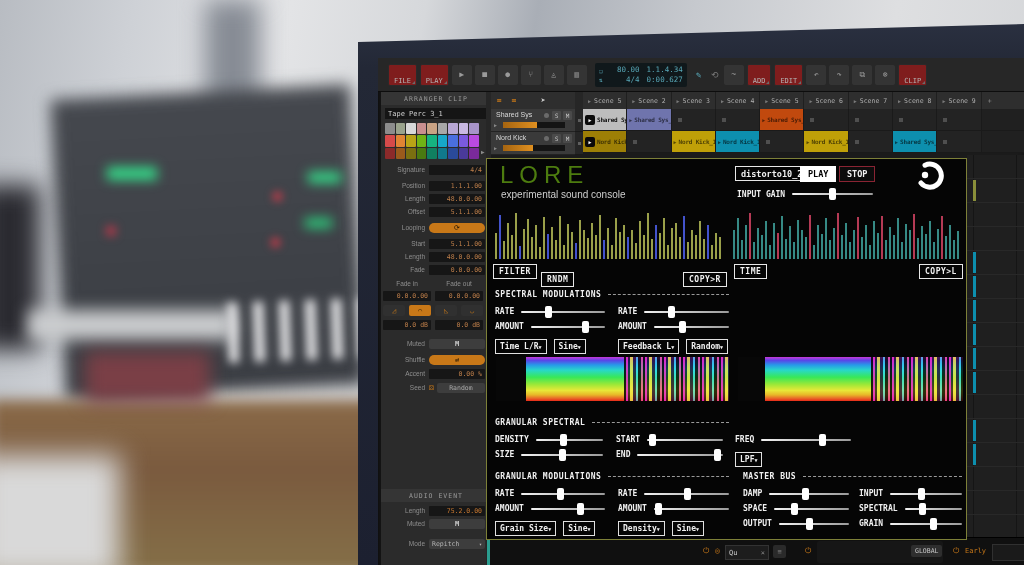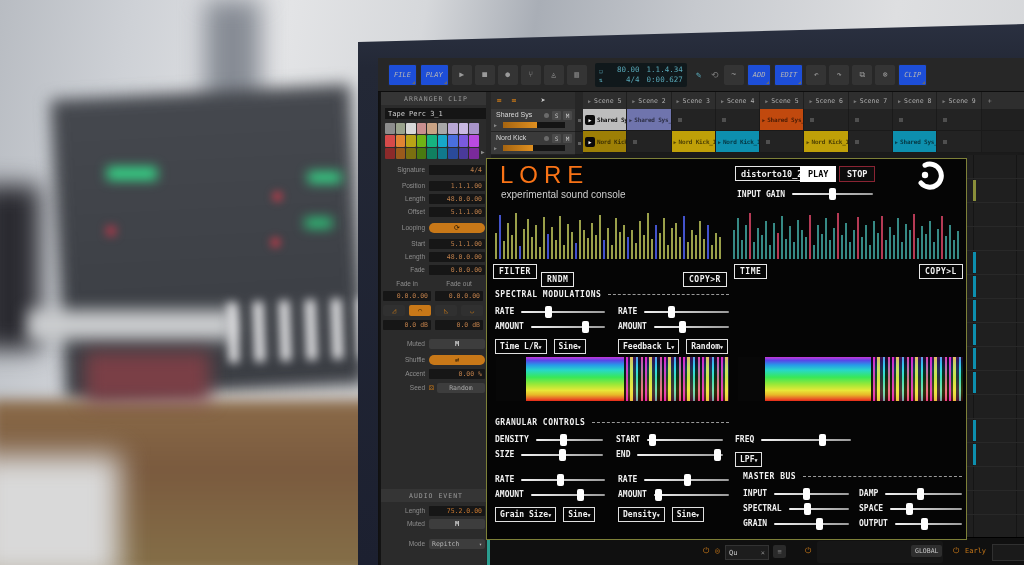--- a/index.html
+++ b/index.html
@@ -11,22 +11,22 @@
   .blob{position:absolute;}
   
   #monitor{position:absolute;left:358px;top:24px;width:666px;height:541px;
     background:linear-gradient(180deg,#2a3040 0%,#232836 8%,#1c2030 100%);
     clip-path:polygon(0 18px,100% 0,100% 100%,0 100%);border-top-left-radius:8px;}
   #screen{position:absolute;left:378px;top:58px;width:646px;height:507px;background:#1b1b1b;overflow:hidden;
     box-shadow:inset 2px 2px 6px rgba(0,0,0,.6);font-size:8px;color:#bbb;}
   
   #toolbar{position:absolute;left:0;top:0;width:646px;height:34px;background:#272727;border-bottom:1px solid #0d0d0d;
     display:flex;align-items:center;padding-left:10px;box-sizing:border-box;}
-  .tbtn{height:20px;background:#1d4ed8;border:1px solid #2a2a2a;border-radius:2px;color:#b5b5b5;font-size:7px;
-    display:flex;align-items:center;justify-content:center;padding:0 5px;margin-right:3px;position:relative;font-style:italic;}
+  .tbtn{height:20px;background:#7f1d1d;border:1px solid #2a2a2a;border-radius:2px;color:#b5b5b5;font-size:7px;
+    display:flex;align-items:flex-end;justify-content:center;padding:0 5px;margin-right:3px;position:relative;}
   .tbtn .fold{position:absolute;right:1px;bottom:1px;width:0;height:0;border-left:3px solid transparent;border-bottom:3px solid #6a6a6a;}
   .ticon{width:20px;height:20px;background:#343434;border-radius:2px;color:#9a9a9a;font-size:8px;
     display:flex;align-items:center;justify-content:center;margin-right:3px;}
   #tempoblock{width:92px;height:24px;background:#10181b;border-radius:2px;margin:0 5px;display:flex;
     color:#58a8b8;font-size:7.5px;}
   #tempoblock .tcol{flex:1;display:flex;flex-direction:column;justify-content:center;text-align:right;padding-right:4px;line-height:10px;}
   #tempoblock .ticons{width:12px;display:flex;flex-direction:column;justify-content:center;align-items:center;font-size:6px;line-height:9px;color:#58a8b8;}
   .tsmall{color:#7a7a7a;font-size:9px;margin-right:2px;width:14px;text-align:center;}
   
   #panel{position:absolute;left:3px;top:34px;width:110px;height:473px;background:#2b2b2b;color:#9a9a9a;}
@@ -97,21 +97,21 @@
   #latebox{position:absolute;left:505px;top:6px;width:128px;height:15px;background:#1a1a1a;border:1px solid #303030;
     display:flex;align-items:center;justify-content:center;color:#b8a83a;font-size:7px;}
   #earlylbl{position:absolute;left:478px;top:9px;color:#c87818;font-size:7px;}
   #devpanel{position:absolute;left:330px;top:3px;width:126px;height:22px;background:#161616;border-radius:2px;}
   #eqbox{position:absolute;left:286px;top:7px;width:13px;height:13px;background:#2a2a2a;border-radius:2px;
     color:#888;font-size:7px;display:flex;align-items:center;justify-content:center;}
   
   #plugin{position:absolute;left:486px;top:158px;width:481px;height:382px;background:#050505;
     border:1px solid #7d8038;box-sizing:border-box;color:#f0f0f0;z-index:10;}
   #lore-title{position:absolute;left:13px;top:2px;font-family:"Liberation Sans",sans-serif;font-size:24px;
-    font-weight:400;letter-spacing:6px;color:#f97316;}
+    font-weight:400;letter-spacing:6px;color:#4d7c0f;}
   #lore-sub{position:absolute;left:14px;top:30px;font-family:"Liberation Sans",sans-serif;font-size:10px;color:#cfcfcf;}
   #presetbox{position:absolute;left:248px;top:7px;height:13px;border:1.5px solid #e8e8e8;display:flex;
     align-items:center;padding:0 5px;font-size:8.5px;font-weight:bold;}
   #playbtn{position:absolute;left:313px;top:7px;height:16px;background:#fff;color:#000;font-weight:bold;
     font-size:8.5px;display:flex;align-items:center;padding:0 8px;}
   #stopbtn{position:absolute;left:352px;top:7px;height:14px;border:1.5px solid #8a2433;background:#0c0c0c;
     color:#f0f0f0;font-weight:bold;font-size:8.5px;display:flex;align-items:center;padding:0 7px;}
   #gainrow{position:absolute;left:250px;top:28px;width:136px;display:flex;align-items:center;height:14px;}
   #logo{position:absolute;left:428px;top:2px;}
   .wave{position:absolute;top:52px;height:48px;display:flex;align-items:flex-end;gap:2px;}
@@ -779,21 +779,21 @@
               <div class="dd">
                 <span>Random</span>
                 <span class="car">▼</span>
               </div>
             </div>
           </div>
         </div>
       </div>
     <div class="sec" id="sec-granular">
         <div class="sec-title">
-          <span class="t">GRANULAR CONTROLS</span>
+          <span class="t">GRANULAR SPECTRAL</span>
           <div class="rule"></div>
         </div>
         <div class="cols">
           <div class="col">
             <div class="srow">
               <span class="slabel">DENSITY</span>
               <span class="track">
                 <span class="thumb" style="left: calc(40% - 3px);"></span>
               </span>
             </div>
@@ -828,20 +828,24 @@
             <div class="drow">
               <div class="dd">
                 <span>LPF</span>
                 <span class="car">▼</span>
               </div>
             </div>
           </div>
         </div>
       </div>
     <div class="sec" id="sec-granmod">
+        <div class="sec-title">
+          <span class="t">GRANULAR MODULATIONS</span>
+          <div class="rule"></div>
+        </div>
         <div class="cols">
           <div class="col">
             <div class="srow">
               <span class="slabel">RATE</span>
               <span class="track">
                 <span class="thumb" style="left: calc(46% - 3px);"></span>
               </span>
             </div>
             <div class="srow">
               <span class="slabel">AMOUNT</span>
@@ -887,55 +891,55 @@
         </div>
       </div>
     <div class="sec" id="sec-master">
         <div class="sec-title">
           <span class="t">MASTER BUS</span>
           <div class="rule"></div>
         </div>
         <div class="cols">
           <div class="col">
             <div class="srow">
+              <span class="slabel">DAMP</span>
+              <span class="track">
+                <span class="thumb" style="left: calc(45% - 3px);"></span>
+              </span>
+            </div>
+            <div class="srow">
+              <span class="slabel">SPACE</span>
+              <span class="track">
+                <span class="thumb" style="left: calc(26% - 3px);"></span>
+              </span>
+            </div>
+            <div class="srow">
+              <span class="slabel">OUTPUT</span>
+              <span class="track">
+                <span class="thumb" style="left: calc(43% - 3px);"></span>
+              </span>
+            </div>
+          </div>
+          <div class="col">
+            <div class="srow">
               <span class="slabel">INPUT</span>
               <span class="track">
                 <span class="thumb" style="left: calc(43% - 3px);"></span>
               </span>
             </div>
             <div class="srow">
               <span class="slabel">SPECTRAL</span>
               <span class="track">
                 <span class="thumb" style="left: calc(30% - 3px);"></span>
               </span>
             </div>
             <div class="srow">
               <span class="slabel">GRAIN</span>
               <span class="track">
                 <span class="thumb" style="left: calc(60% - 3px);"></span>
-              </span>
-            </div>
-          </div>
-          <div class="col">
-            <div class="srow">
-              <span class="slabel">DAMP</span>
-              <span class="track">
-                <span class="thumb" style="left: calc(45% - 3px);"></span>
-              </span>
-            </div>
-            <div class="srow">
-              <span class="slabel">SPACE</span>
-              <span class="track">
-                <span class="thumb" style="left: calc(26% - 3px);"></span>
-              </span>
-            </div>
-            <div class="srow">
-              <span class="slabel">OUTPUT</span>
-              <span class="track">
-                <span class="thumb" style="left: calc(43% - 3px);"></span>
               </span>
             </div>
           </div>
         </div>
       </div>
 
     <div class="spect" style="left:9px;width:233px;">
       <div class="spect-gap" style="width:13%;"></div>
       <div class="spect-smooth" style="width:42%;"></div>
       <div class="spect-streak" style="width:45%;"></div>

